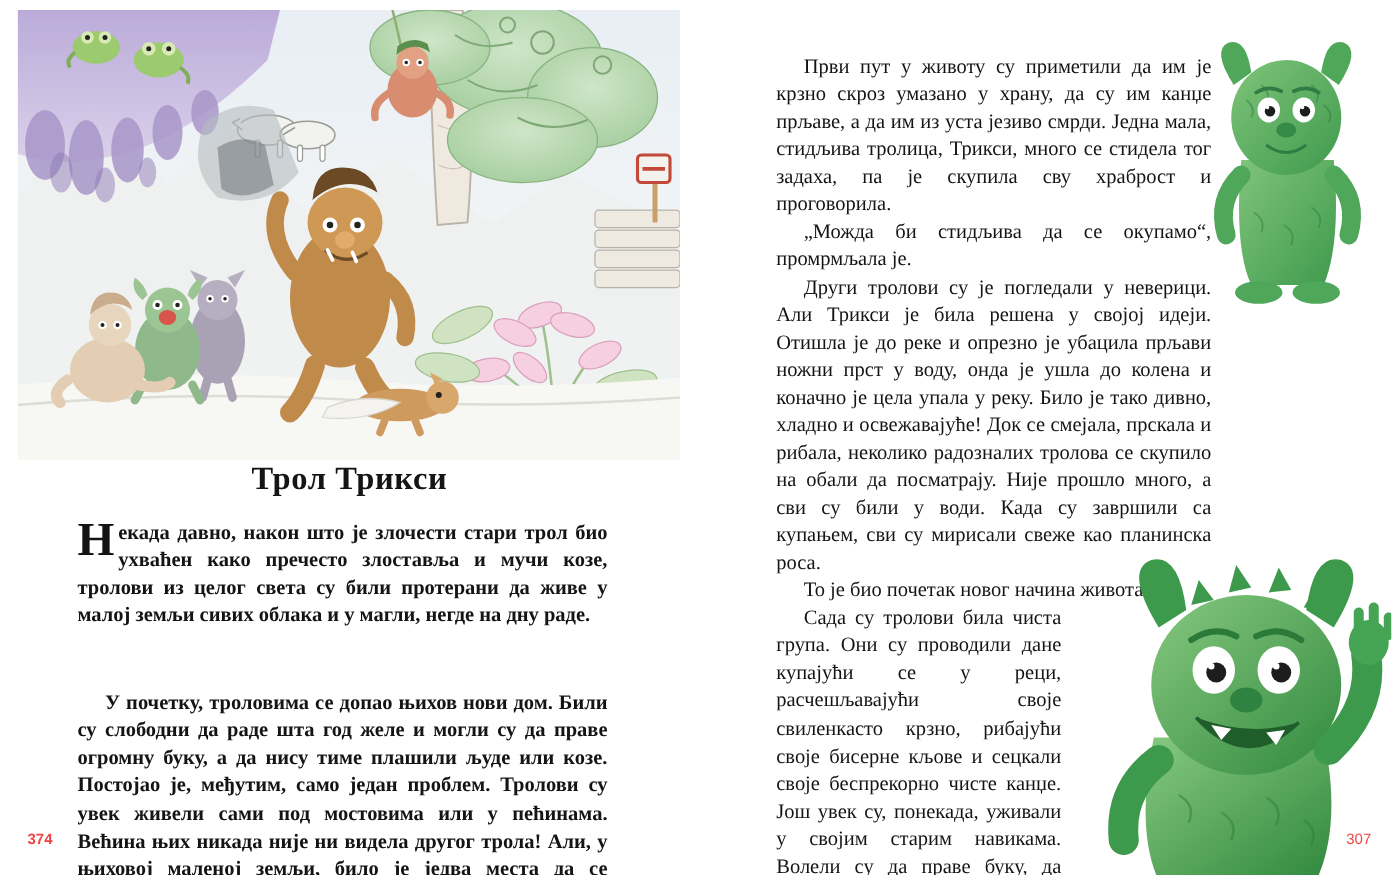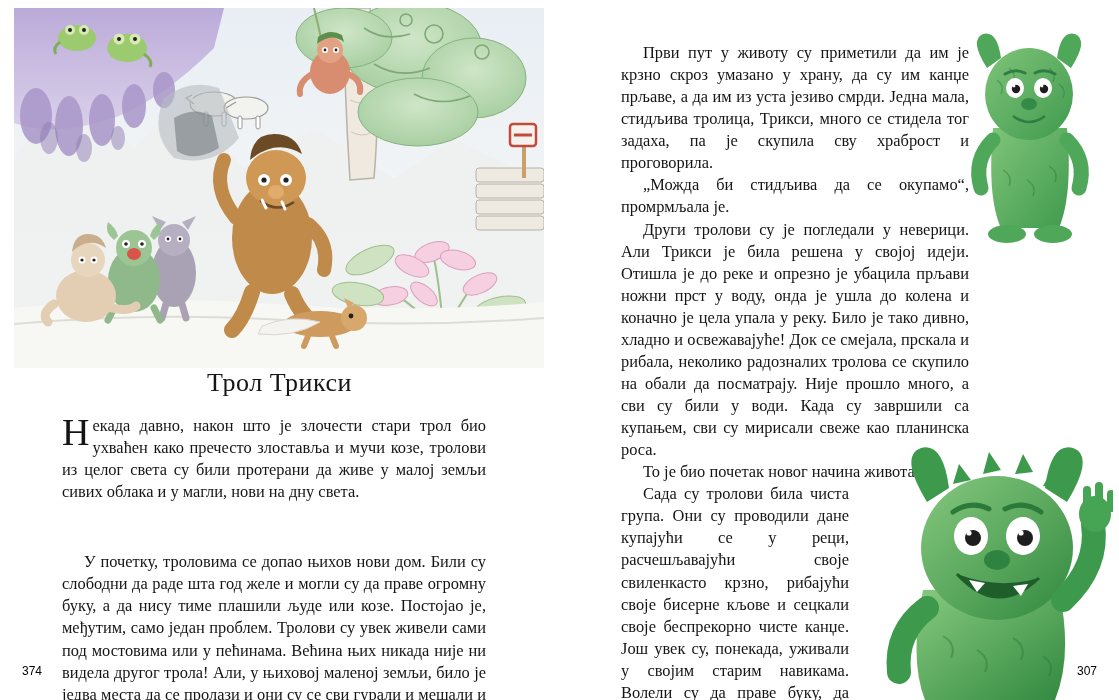--- a/index.html
+++ b/index.html
@@ -13,21 +13,21 @@
     height: 700px;
     background: #ffffff;
     overflow: hidden;
     font-family: "Liberation Serif", serif;
   }
 
   
   .left-page {
     position: absolute;
     left: 0; top: 0;
-    width: 559px; height: 700px;
+    width: 559px; height: 700px; font-weight: bold;
   }
   .illustration {
     position: absolute;
     left: 14px; top: 8px;
     width: 530px; height: 360px;
     overflow: hidden;
   }
   .illu-svg { display: block; width: 530px; height: 360px; }
 
   .chapter-title {
@@ -58,21 +58,21 @@
     line-height: 30px;
     padding: 2px 3px 0 0;
     font-family: "Liberation Serif", serif;
   }
 
   .folio {
     position: absolute;
     bottom: 22px;
     font-family: "Liberation Sans", sans-serif;
     font-size: 12px;
-    color: #000000;
+    color: #ef4444;
     margin-top: 36px;
   }
   .folio-left { left: 22px; }
   .folio-right { right: 22px; }
 
   
   .right-page {
     position: absolute;
     left: 559px; top: 0;
     width: 560px; height: 700px;
@@ -313,21 +313,21 @@
         </g>
 
         <path d="M248 318 q28 -12 58 -4 q-26 16 -62 12 Z" fill="#f4f3ef" stroke="#d8d6ce" stroke-width="1"></path>
       </svg>
     </div>
 
     <div class="chapter-title">Трол Трикси</div>
 
     <div class="left-body">
       <p>
-        <span class="dropcap">Н</span><span>екада давно, након што је злочести стари трол био ухваћен како пречесто злоставља и мучи козе, тролови из целог света су били протерани да живе у малој земљи сивих облака и у магли, нови на дну света.</span>
+        <span class="dropcap">Н</span><span>екада давно, након што је злочести стари трол био ухваћен како пречесто злоставља и мучи козе, тролови из целог света су били протерани да живе у малој земљи сивих облака и у магли, негде на дну раде.</span>
       </p>
       <p><span>У почетку, троловима се допао њихов нови дом. Били су слободни да раде шта год желе и могли су да праве огромну буку, а да нису тиме плашили људе или козе. Постојао је, међутим, само један проблем. Тролови су увек живели сами под мостовима или у пећинама. Већина њих никада није ни видела другог трола! Али, у њиховој маленој земљи, било је једва места да се пролази и они су се сви гурали и мешали и правио се неподношљиви СМРАД!</span></p>
     </div>
 
     <div class="folio folio-left">374</div>
   </div>
 
   <div class="right-page">
 
     <div class="troll-top">

